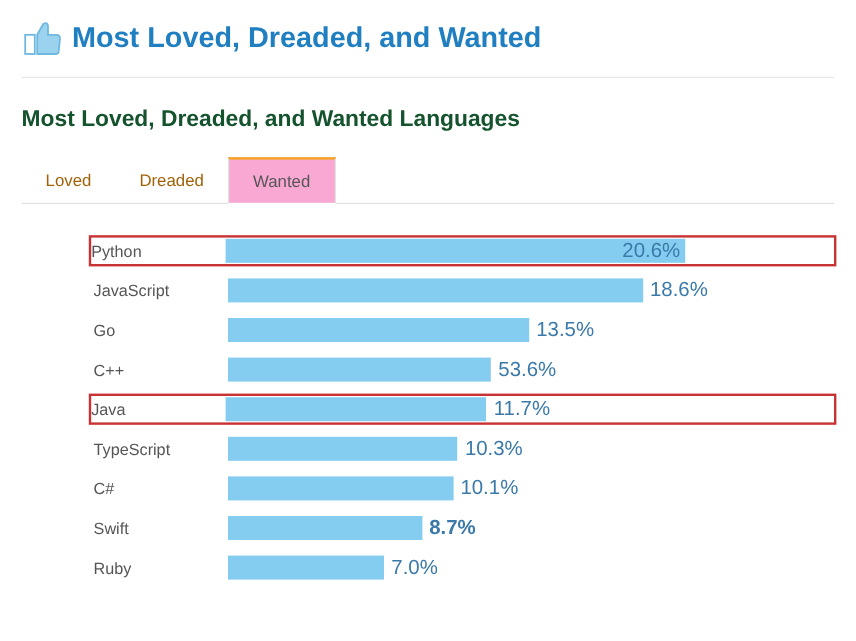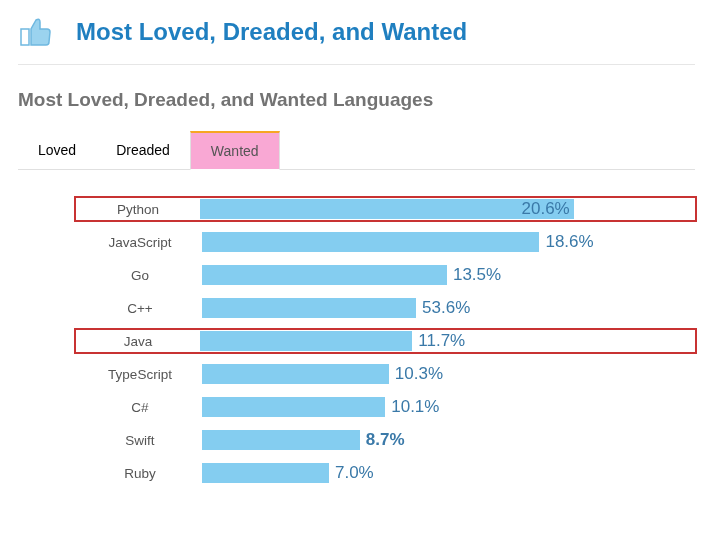--- a/index.html
+++ b/index.html
@@ -7,52 +7,52 @@
     font-family: Arial, Helvetica, sans-serif;
     background: #fff;
     width: 713px;
     height: 534px;
     padding: 14px 18px 0 18px;
     color: #444;
   }
   .header-row {
     display: flex;
     align-items: center;
-    gap: 22px;
+    gap: 6px;
     margin-bottom: 14px;
   }
   .thumb-icon {
     width: 36px; height: 36px;
     flex-shrink: 0;
   }
   .page-title {
     font-size: 24px;
     font-weight: 700;
     color: #1f7fc0;
   }
   .divider {
     border: none;
     border-top: 1px solid #e6e6e6;
     margin-bottom: 24px;
   }
   .section-title {
     font-size: 19px;
     font-weight: 700;
-    color: #737373;
+    color: #14532d;
     margin-bottom: 20px;
   }
   .tabs {
     display: flex;
     border-bottom: 1px solid #e0e0e0;
     margin-bottom: 28px;
   }
   .tab {
     padding: 10px 20px;
     font-size: 14px;
-    color: #000000;
+    color: #a16207;
     cursor: pointer;
     background: transparent;
     border: none;
     position: relative;
   }
   .tab.active {
     color: #555;
     border: 1px solid #e0e0e0;
     border-top: 2px solid #f6a623;
     border-bottom: 1px solid #fff;
@@ -68,22 +68,22 @@
     margin-bottom: 11px;
     height: 22px;
   }
   .row.highlight {
     outline: 2px solid #c83232;
     outline-offset: 0;
     padding: 1px 2px 1px 0;
     margin-left: -2px;
   }
   .label {
-    width: 124px;
-    text-align: center;
+    width: 112px;
+    text-align: left;
     padding-right: 0;
     font-size: 13.5px;
     color: #555;
     flex-shrink: 0;
   }
   .bar-wrap {
     flex: 1;
     position: relative;
     height: 20px;
   }

